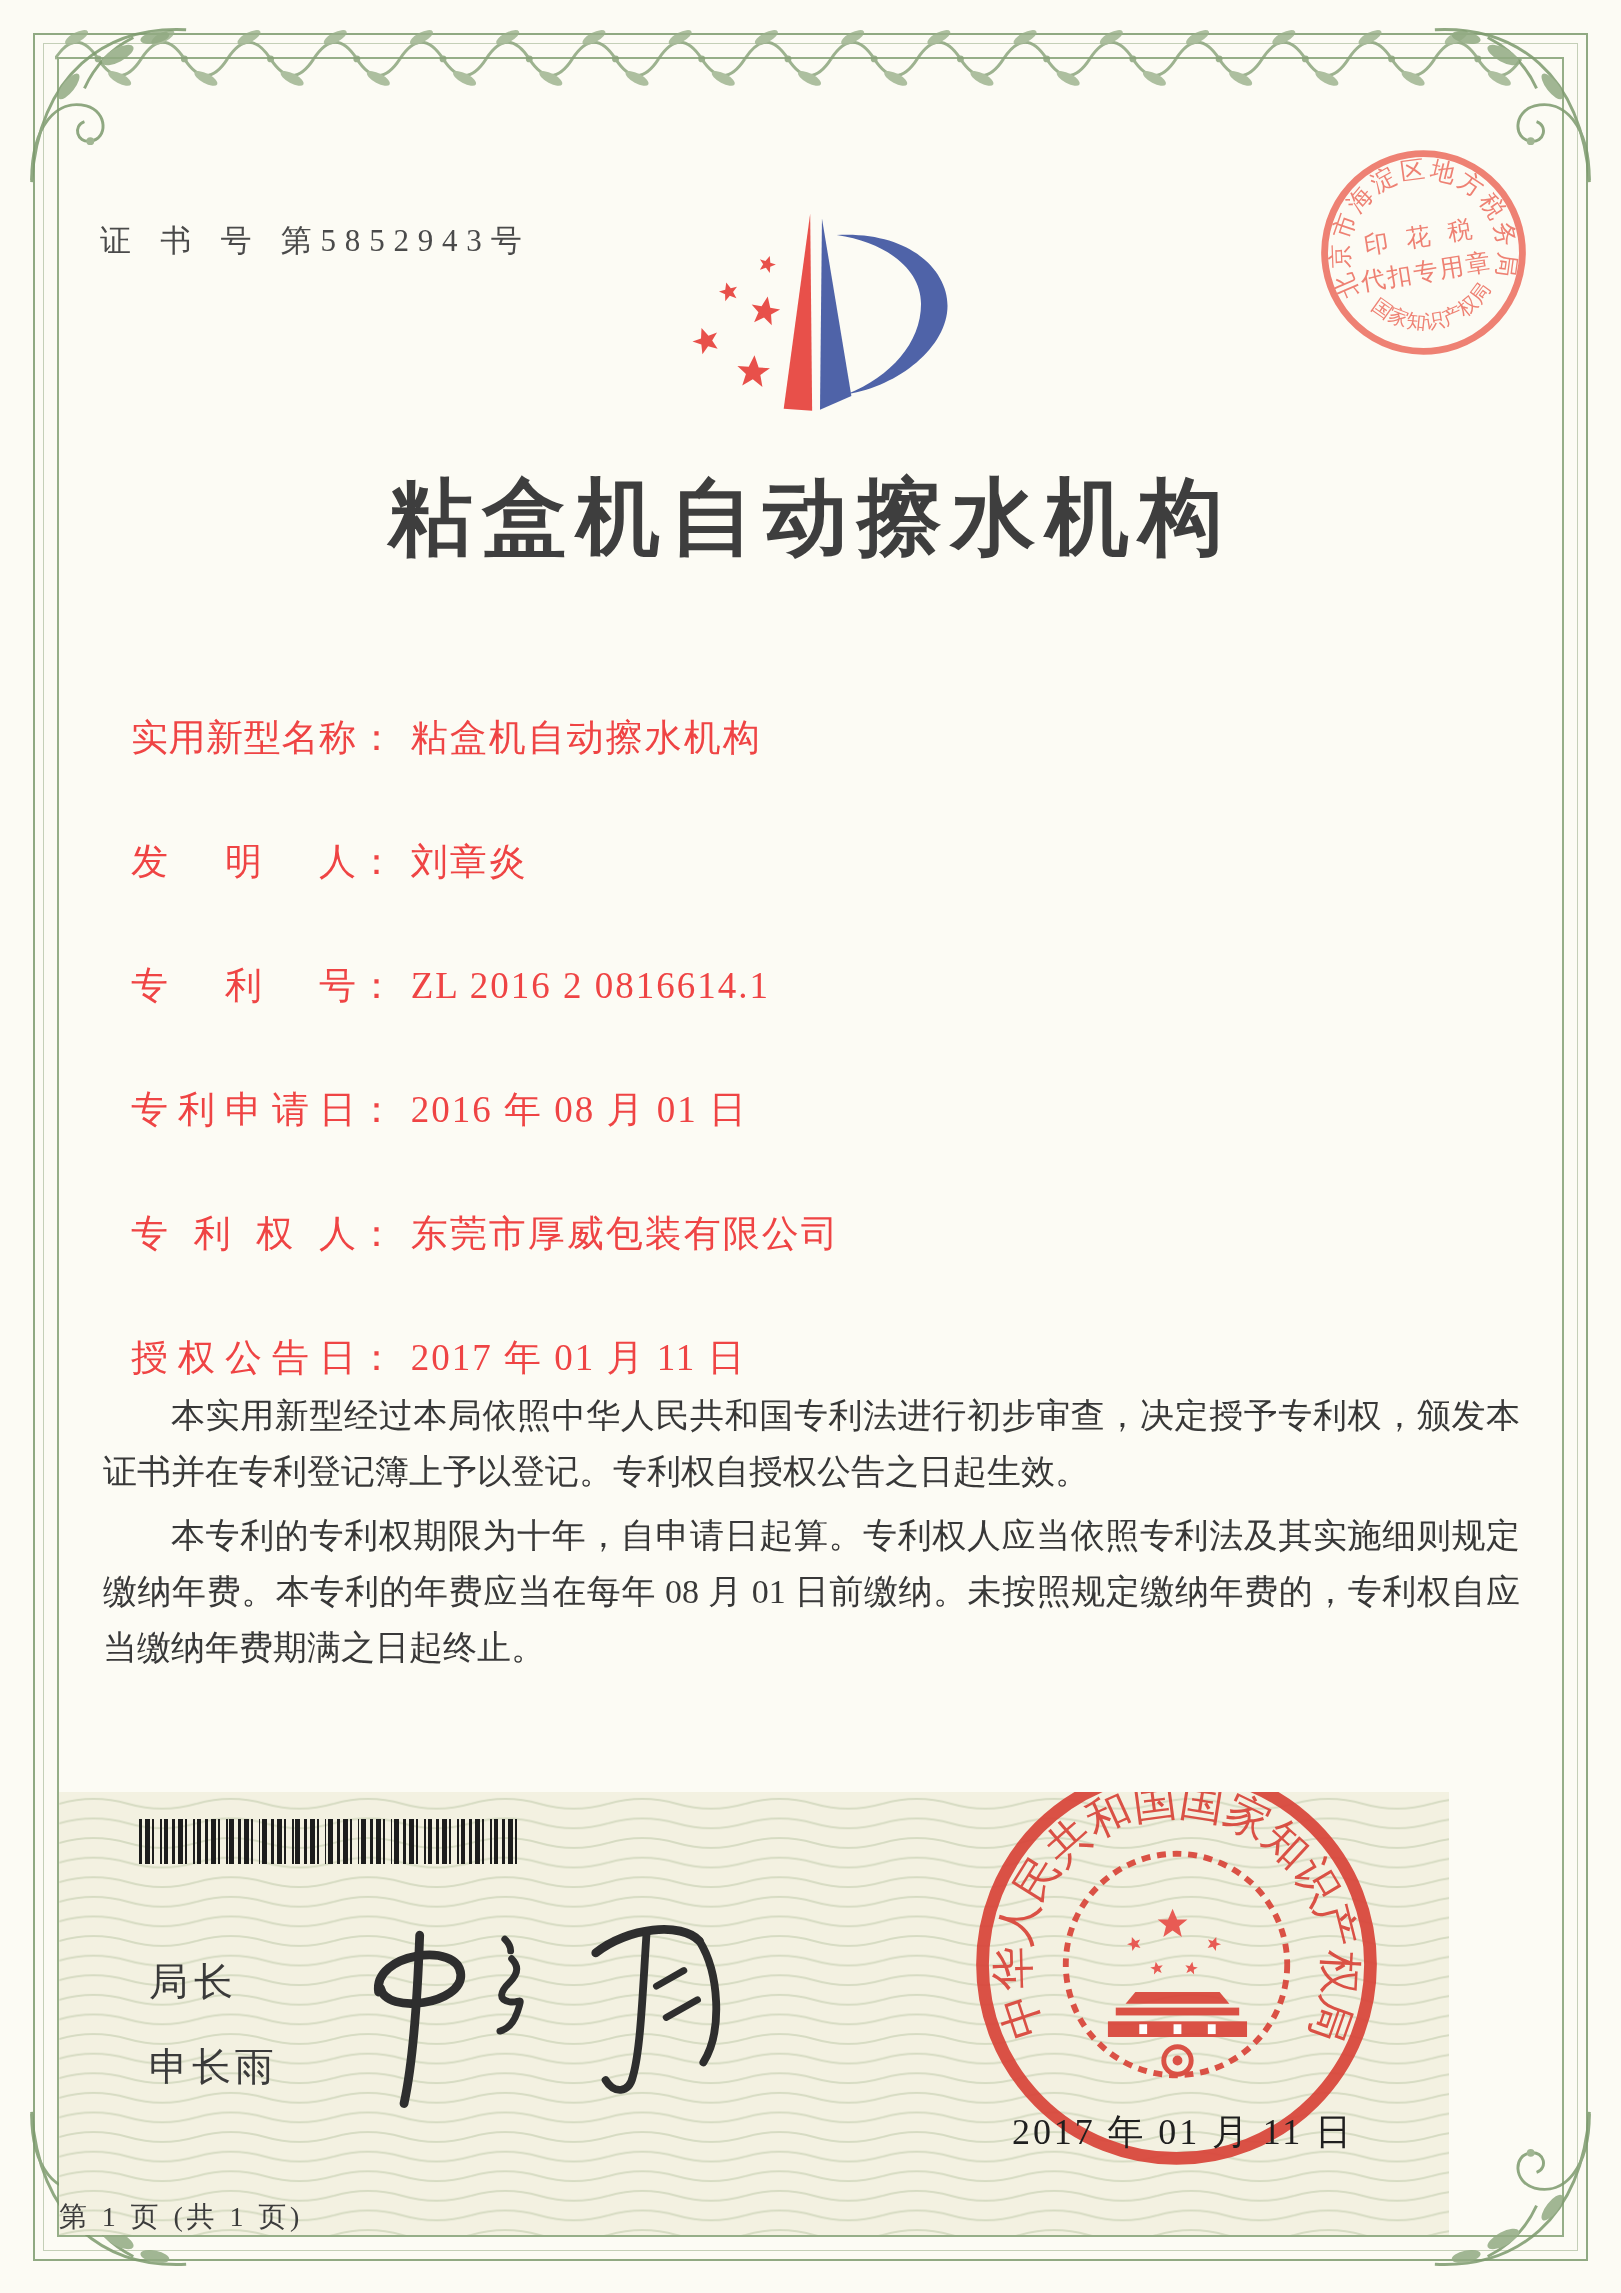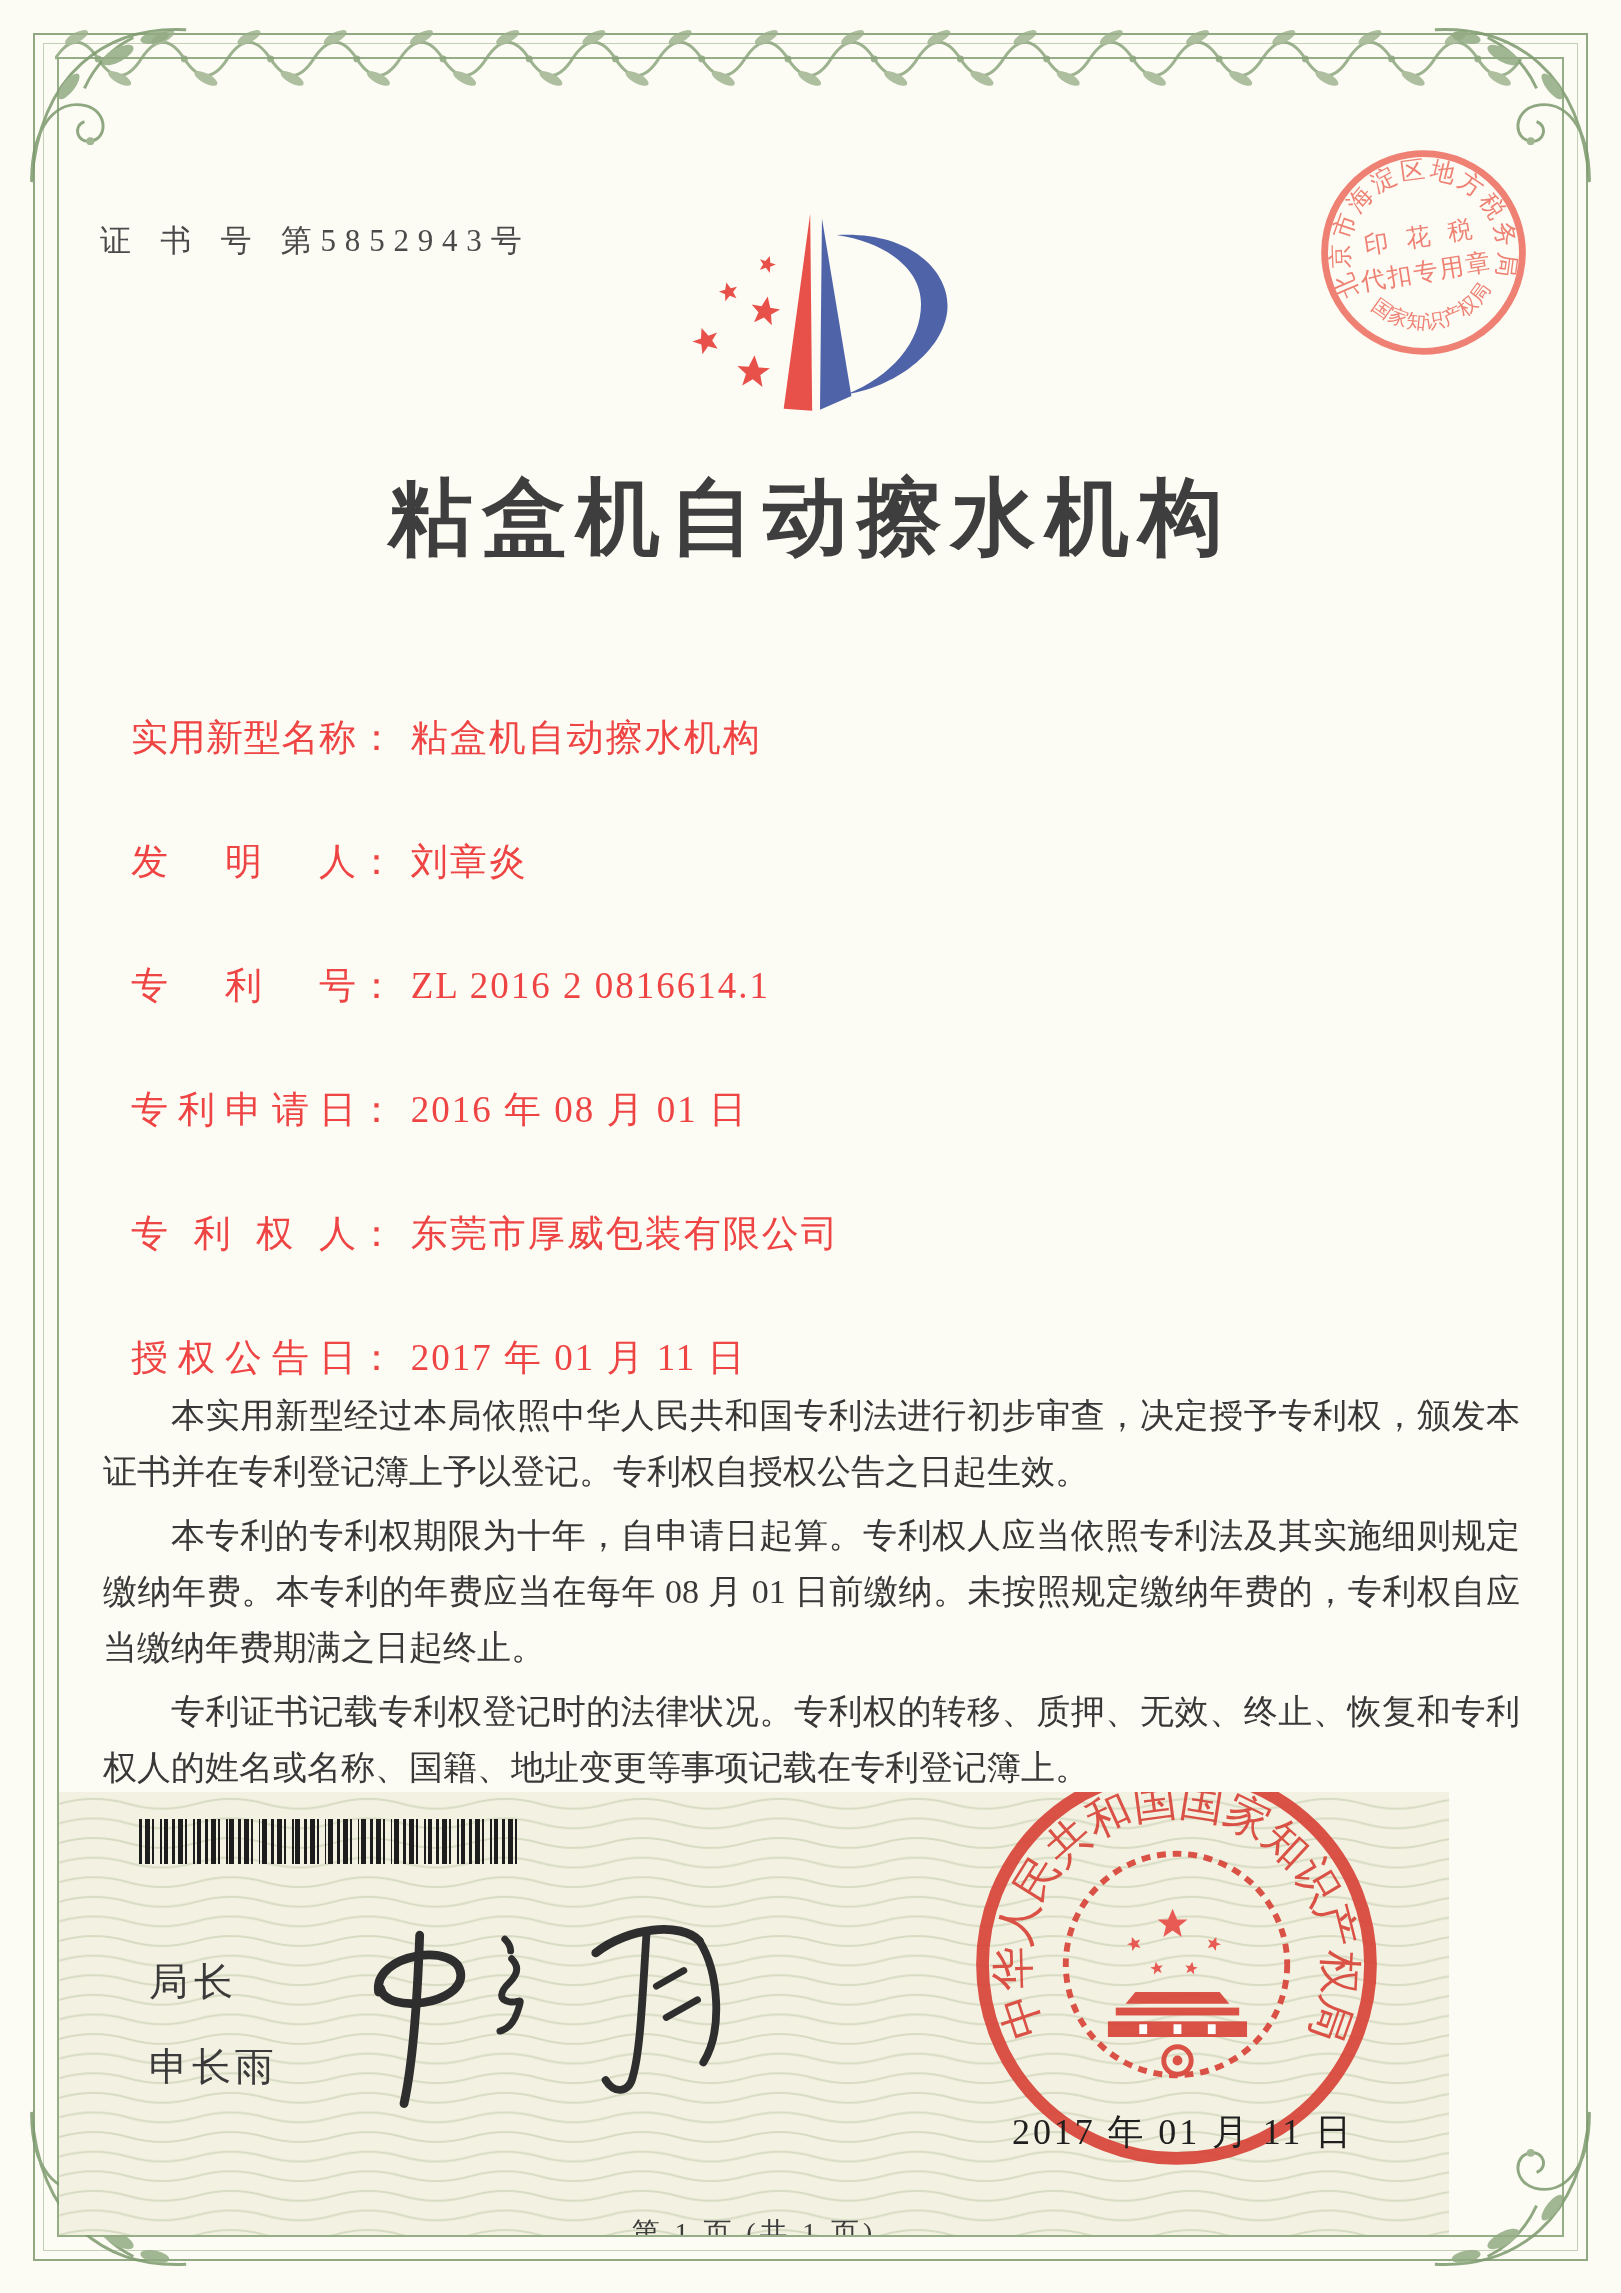--- a/index.html
+++ b/index.html
@@ -52,21 +52,21 @@
       #1d1d1d 5.9px 10.8px, transparent 10.8px 12.7px,
       #1d1d1d 12.7px 14.7px, transparent 14.7px 20.6px,
       #1d1d1d 20.6px 22.5px, transparent 22.5px 24.5px,
       #1d1d1d 24.5px 29px, transparent 29px 33px);
   }
   .issuer{position:absolute; left:90px; top:163px; font-family:"Liberation Sans", sans-serif; font-size:39px; letter-spacing:5.9px; color:#3a3a3a;}
   .issuer .name{margin-top:31px; letter-spacing:3.9px;}
   .signature{position:absolute; left:284px; top:110px; width:441px; height:225px;}
   .seal{position:absolute; left:900px; top:-45px; width:435px; height:435px; opacity:.93;}
   .seal-date{position:absolute; left:953px; top:316px; font-size:36px; letter-spacing:2.9px; color:#1f1f1f;}
-  .footer{position:absolute; left:0; top:406px; width:100%; text-align:center; font-size:28px; letter-spacing:3.9px; color:#3c3c3c;margin-top:16px;}
+  .footer{position:absolute; left:0; top:406px; width:100%; font-size:28px; letter-spacing:3.9px; color:#3c3c3c;}
 </style>
 </head>
 <body>
 
 <div class="page">
 
   <div class="frame-outer"></div>
   <div class="frame-mid"></div>
   <div class="frame-inner"></div>
 
@@ -203,21 +203,20 @@
       <span class="flabel">专利权人</span><span class="fcolon">：</span><span class="fvalue">东莞市厚威包装有限公司</span>
     </div>
     <div class="field">
       <span class="flabel">授权公告日</span><span class="fcolon">：</span><span class="fvalue">2017 年 01 月 11 日</span>
     </div>
   </div>
 
   <div class="body-text">
     <p>本实用新型经过本局依照中华人民共和国专利法进行初步审查，决定授予专利权，颁发本证书并在专利登记簿上予以登记。专利权自授权公告之日起生效。</p>
     <p>本专利的专利权期限为十年，自申请日起算。专利权人应当依照专利法及其实施细则规定缴纳年费。本专利的年费应当在每年 08 月 01 日前缴纳。未按照规定缴纳年费的，专利权自应当缴纳年费期满之日起终止。</p>
-    <p>专利证书记载专利权登记时的法律状况。专利权的转移、质押、无效、终止、恢复和专利权人的姓名或名称、国籍、地址变更等事项记载在专利登记簿上。</p>
   </div>
 
   <div class="panel">
     <svg class="waves" width="1504" height="443" viewBox="0 0 1534 452">
       <defs>
         <pattern id="wav" width="140" height="20" patternUnits="userSpaceOnUse">
           <path d="M0,12 Q35,2 70,12 T140,12" fill="none" stroke="#d6dbc2" stroke-width="2"></path>
         </pattern>
       </defs>
       <rect width="1534" height="452" fill="url(#wav)"></rect>

